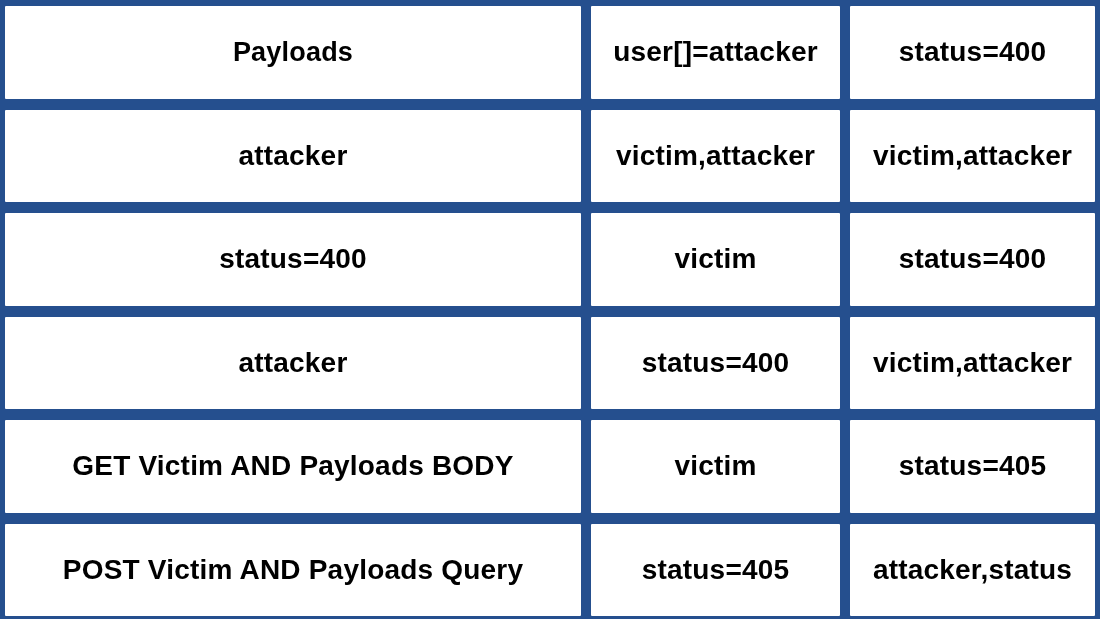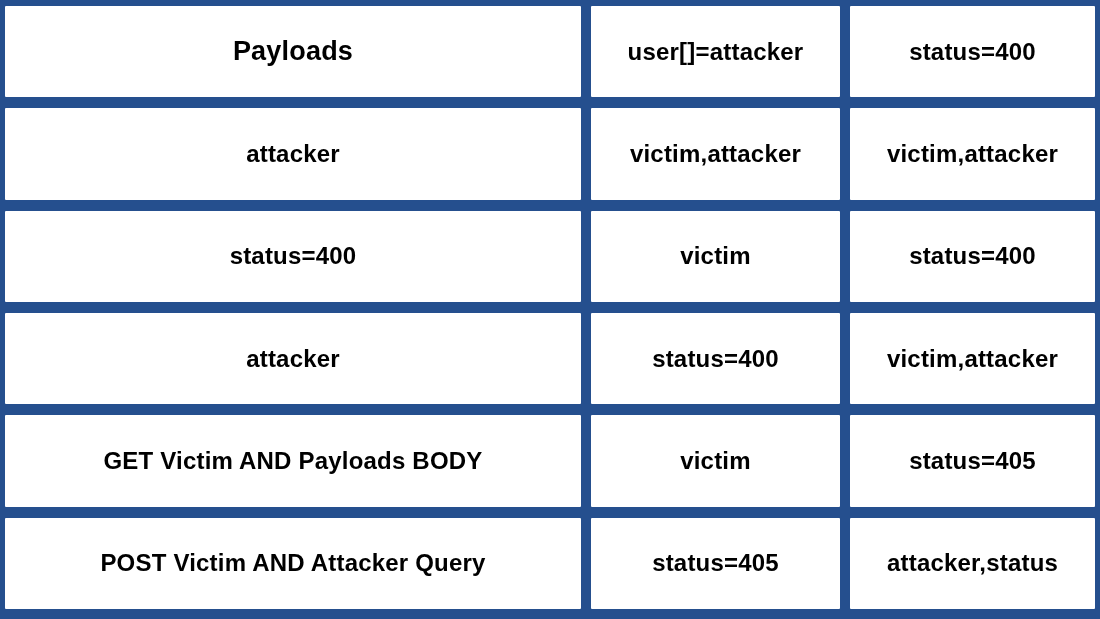--- a/index.html
+++ b/index.html
@@ -9,28 +9,28 @@
   }
   .table-wrap {
     box-sizing: border-box;
     width: 1100px;
     height: 619px;
     background: var(--border-color, #254F8E);
     display: grid;
     grid-template-columns: 576px 249px 1fr;
     grid-auto-rows: 1fr;
     gap: 11px 10px;
-    padding: 6px 5px 10px 5px;
+    padding: 6px 5px 3px 5px;
     font-family: "Liberation Sans", sans-serif;
   }
   .cell {
     background: #FFFFFF;
     color: #000000;
     font-weight: 700;
-    font-size: 24px;
+    font-size: 28px;
     display: flex;
     align-items: center;
     justify-content: center;
     text-align: center;
     letter-spacing: 0.2px;
     border-radius: 1px;
     overflow: hidden;
     white-space: nowrap;
   }
   .cell.header {
@@ -57,17 +57,17 @@
   <div class="cell">status=400</div>
   <div class="cell">attacker</div>
 
   <div class="cell">status=400</div>
   <div class="cell">victim,attacker</div>
 
   <div class="cell">GET Victim AND Payloads BODY</div>
   <div class="cell">victim</div>
   <div class="cell">status=405</div>
 
-  <div class="cell">POST Victim AND Attacker Query</div>
+  <div class="cell">POST Victim AND Payloads Query</div>
   <div class="cell">status=405</div>
   <div class="cell">attacker,status</div>
 
 </div>
 
 </body></html>

